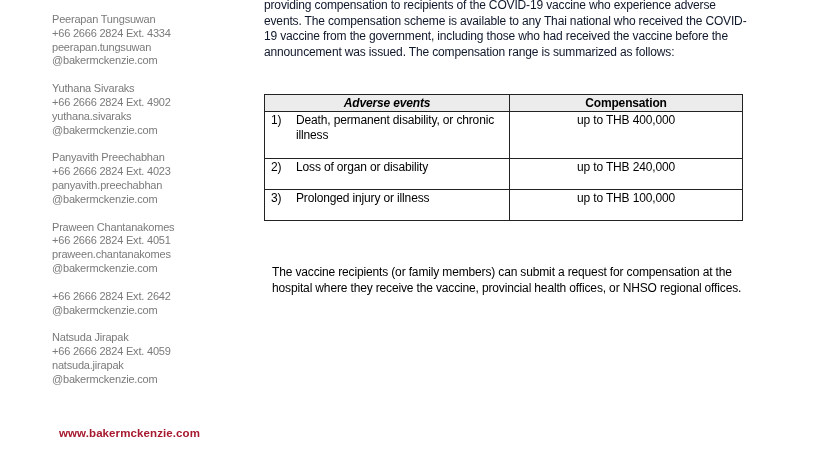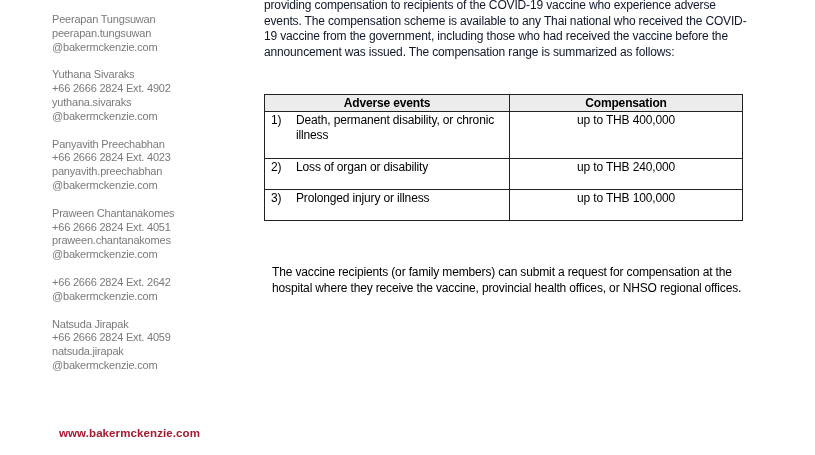--- a/index.html
+++ b/index.html
@@ -6,35 +6,36 @@
     body { width: 815px; height: 455px; position: relative; overflow: hidden; font-family: "Liberation Sans", sans-serif; }
     .sidebar { position: absolute; left: 52px; top: 13px; width: 190px; color: #7a7a7a; font-size: 11px; line-height: 13.8px; }
     .contact { margin-bottom: 14px; }
     .contact div { white-space: nowrap; letter-spacing: -0.2px; }
     .website { position: absolute; left: 59px; top: 427px; color: #a6192e; font-weight: bold; font-size: 11.5px; letter-spacing: 0.1px; }
     .main { position: absolute; left: 264px; top: 0px; width: 490px; color: #0f172a; font-size: 12px; line-height: 15.6px; letter-spacing: -0.15px; }
     .intro { margin: -2px 0 0 0; }
     table.comp { position: absolute; left: 264px; top: 94px; width: 479px; border-collapse: collapse; font-size: 12px; line-height: 15px; letter-spacing: -0.15px; }
     table.comp th, table.comp td { border: 1.5px solid #222; vertical-align: top; }
     table.comp th { background: #ececec; font-weight: bold; text-align: center; padding: 1px 4px 0 4px; height: 14px; }
-    table.comp th.c1 { width: 236px; }
+    table.comp th.c1 { width: 236px; font-style: italic; }
     td.event { padding: 1px 4px 0 6px; }
     td.amount { text-align: center; padding: 1px 4px 0 4px; }
     tr.r1 td { height: 45px; }
     tr.r2 td, tr.r3 td { height: 29px; }
     .ev { display: flex; }
     .ev .num { width: 25px; flex: none; }
     .closing { position: absolute; left: 264px; top: 257px; width: 490px; font-size: 12px; line-height: 15.6px; letter-spacing: -0.15px; margin: 8px; }
   </style>
 </head>
 <body>
 
 <div class="sidebar">
   <div class="contact">
     <div>Peerapan Tungsuwan</div>
+    <div>+66 2666 2824 Ext. 4334</div>
     <div>peerapan.tungsuwan</div>
     <div>@bakermckenzie.com</div>
   </div>
   <div class="contact">
     <div>Yuthana Sivaraks</div>
     <div>+66 2666 2824 Ext. 4902</div>
     <div>yuthana.sivaraks</div>
     <div>@bakermckenzie.com</div>
   </div>
   <div class="contact">

